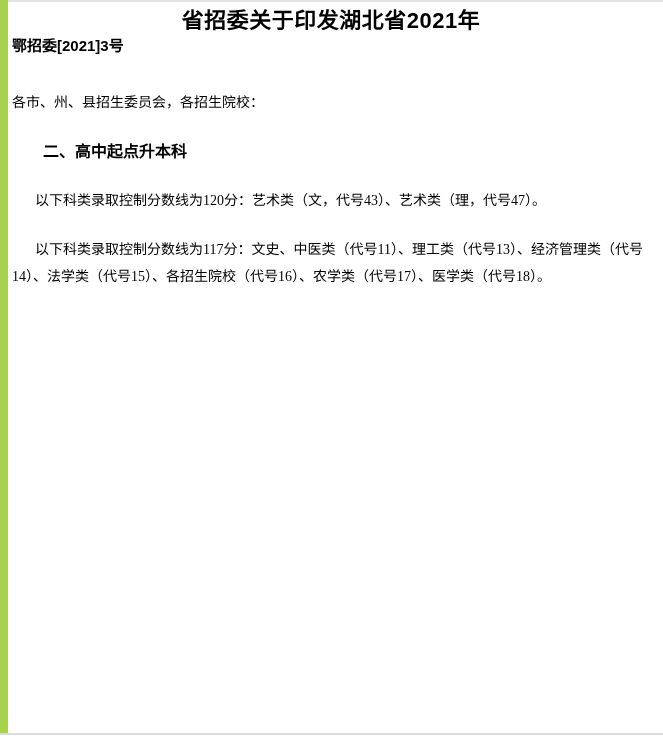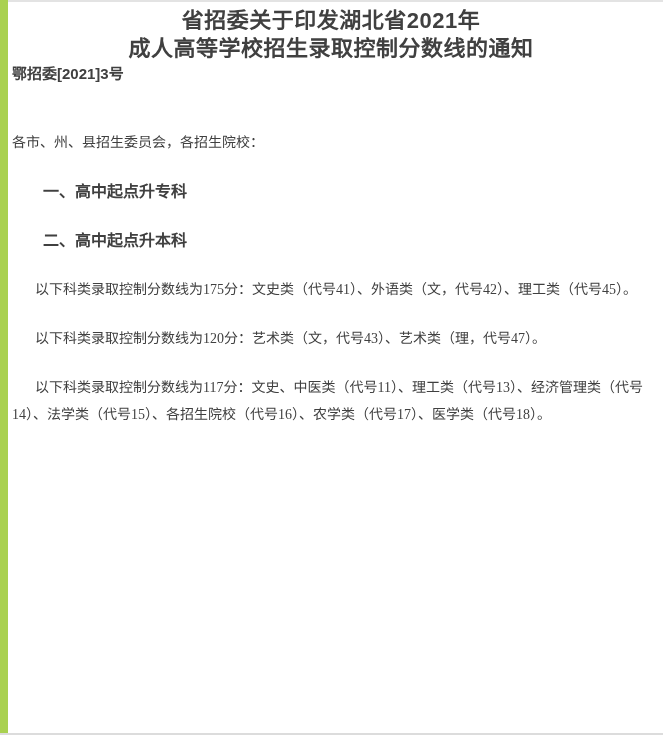--- a/index.html
+++ b/index.html
@@ -48,21 +48,21 @@
     letter-spacing: 0.5px;
   }
   .doc-number {
     margin: 0;
     font-family: "Liberation Sans", "DejaVu Sans", sans-serif;
     font-weight: bold;
     font-size: 15px;
     line-height: 22px;
   }
   .doc-body {
-    margin-top: 44px;
+    margin-top: 32px;
     font-size: 14px;
     line-height: 27px;
     word-break: normal;
     overflow-wrap: normal;
     line-break: strict;
   }
   .doc-body p {
     margin: 0 0 22px 0;
   }
   p.indented { text-indent: 23px; }
@@ -70,35 +70,33 @@
     margin: 0 0 22px 31px;
     font-family: "Liberation Sans", "DejaVu Sans", sans-serif;
     font-weight: bold;
     font-size: 16px;
     line-height: 27px;
   }
 </style>
 </head>
 <body>
 
-<div class="page" style="color: #404040;">
+<div class="page" style="color: #000000;">
   <div class="green-bar" style="background: rgb(169, 209, 80);"></div>
   <div class="top-rule" style="background: rgb(227, 227, 227);"></div>
 
   <div class="content">
-    <h1 class="doc-title"><span>省招委关于印发湖北省2021年</span><br><span>成人高等学校招生录取控制分数线的通知</span></h1>
+    <h1 class="doc-title"><span>省招委关于印发湖北省2021年</span><br></h1>
     <div class="doc-number">鄂招委[2021]3号</div>
 
     <div class="doc-body">
       <p>各市、州、县招生委员会，各招生院校：</p>
 
-      <h2 class="section-heading">一、高中起点升专科</h2>
 
       <h2 class="section-heading">二、高中起点升本科</h2>
-      <p class="indented">以下科类录取控制分数线为175分：文史类（代号41）、外语类（文，代号42）、理工类（代号45）。</p>
       <p class="indented">以下科类录取控制分数线为120分：艺术类（文，代号43）、艺术类（理，代号47）。</p>
 
       <p class="indented">以下科类录取控制分数线为117分：文史、中医类（代号11）、理工类（代号13）、经济管理类（代号14）、法学类（代号15）、各招生院校（代号16）、农学类（代号17）、医学类（代号18）。</p>
     </div>
   </div>
 
   <div class="bottom-rule" style="background: rgb(220, 220, 220);"></div>
 </div>
 
 </body></html>

